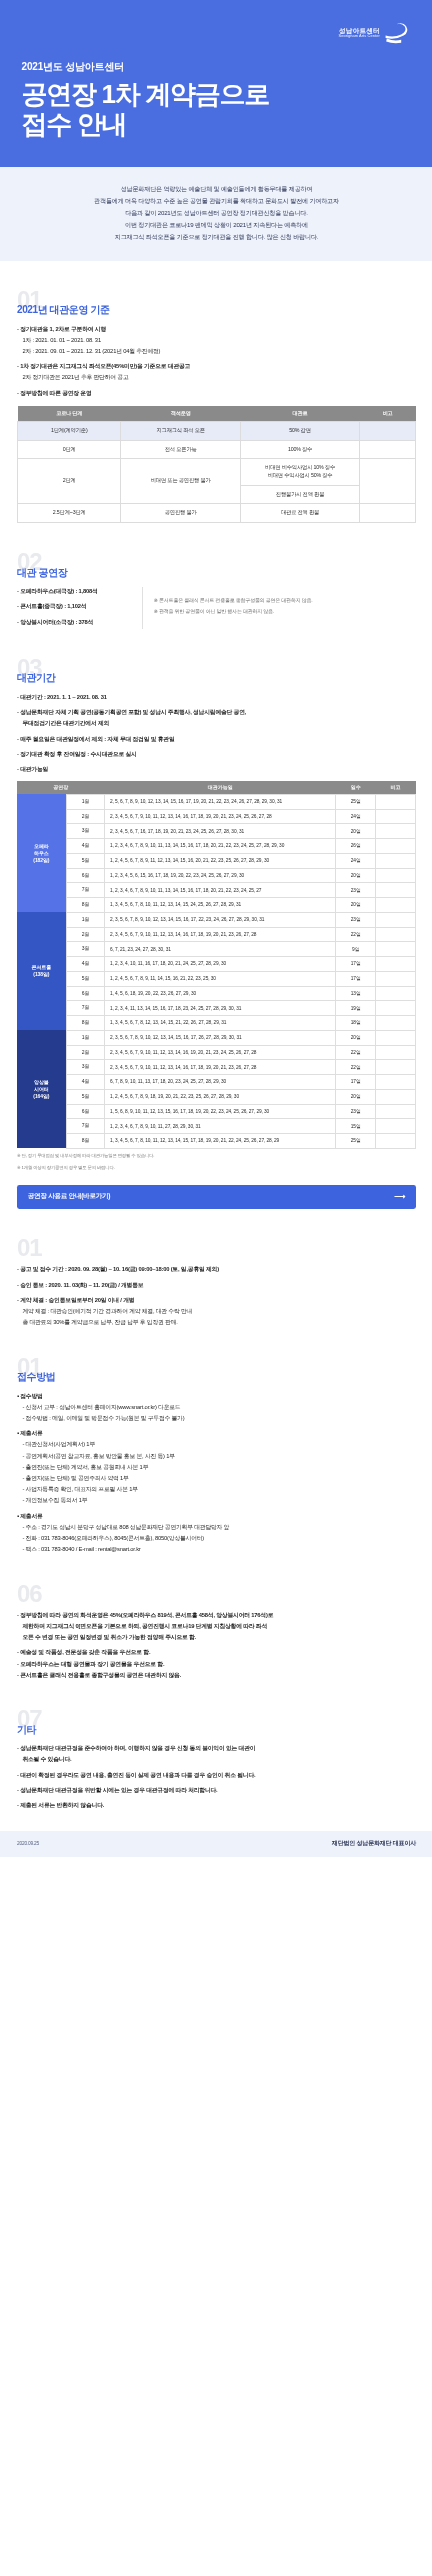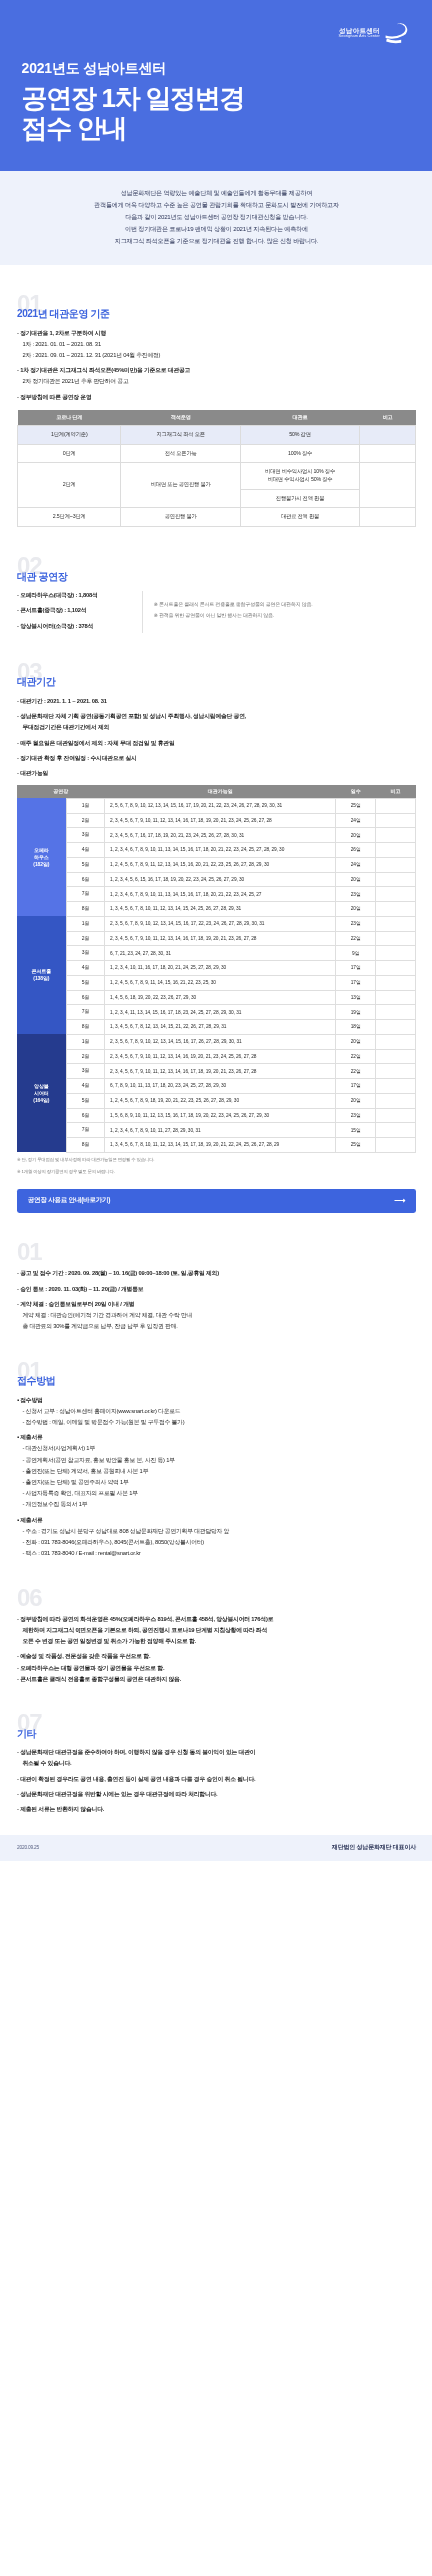--- a/index.html
+++ b/index.html
@@ -22,21 +22,21 @@
   .logo-wrap {
     position: absolute;
     top: 20.4px; right: 21.6px;
     display: flex; align-items: center; gap: 3.6px;
   }
   .logo-txt { text-align: right; line-height: 1.1; }
   .logo-ko { font-size: 6.6px; font-weight: bold; letter-spacing: 0.2px; }
   .logo-en { font-size: 3.9px; letter-spacing: 0.1px; opacity: .95; }
   .logo-mark { width: 28px; height: 24px; }
 
-  .hero-sub { font-size: 14px; font-weight: bold; margin-top: 37px; letter-spacing: -0.2px; }
+  .hero-sub { font-size: 10px; font-weight: bold; margin-top: 37px; letter-spacing: -0.2px; }
   .hero-title {
     font-size: 26px; font-weight: bold; line-height: 1.16;
     margin-top: 4.8px; letter-spacing: -1.3px;
   }
 
   
   .intro {
     background: #eef2fb;
     color: #2a3356;
     padding: 15.6px 18px 17px;
@@ -140,21 +140,21 @@
       <div class="logo-ko">성남아트센터</div>
       <div class="logo-en">Seongnam Arts Center</div>
     </div>
     <svg class="logo-mark" viewBox="0 0 46 40">
       <path d="M4 30 Q20 34 34 26 Q44 20 38 10 Q33 3 22 7 Q31 4 36 11 Q40 19 30 24 Q18 30 4 26 Z" fill="#fff"></path>
       <path d="M6 31 Q18 36 30 33 L30 38 Q16 40 5 36 Z" fill="#fff"></path>
     </svg>
   </div>
   <div class="hero-sub">2021년도 성남아트센터</div>
   <div class="hero-title">
-    <div>공연장 1차 일정변경</div>
+    <div>공연장 1차 계약금으로</div>
     <div>접수 안내</div>
   </div>
 </div>
 
 <div class="intro">
   <div>성남문화재단은 역량있는 예술단체 및 예술인들에게 활동무대를 제공하여</div>
   <div>관객들에게 더욱 다양하고 수준 높은 공연물 관람기회를 확대하고 문화도시 발전에 기여하고자</div>
   <div>다음과 같이 2021년도 성남아트센터 공연장 정기대관신청을 받습니다.</div>
   <div>이번 정기대관은 코로나19 팬데믹 상황이 2021년 지속된다는 예측하에</div>
   <div>지그재그식 좌석오픈을 기준으로 정기대관을 진행 합니다. 많은 신청 바랍니다.</div>

